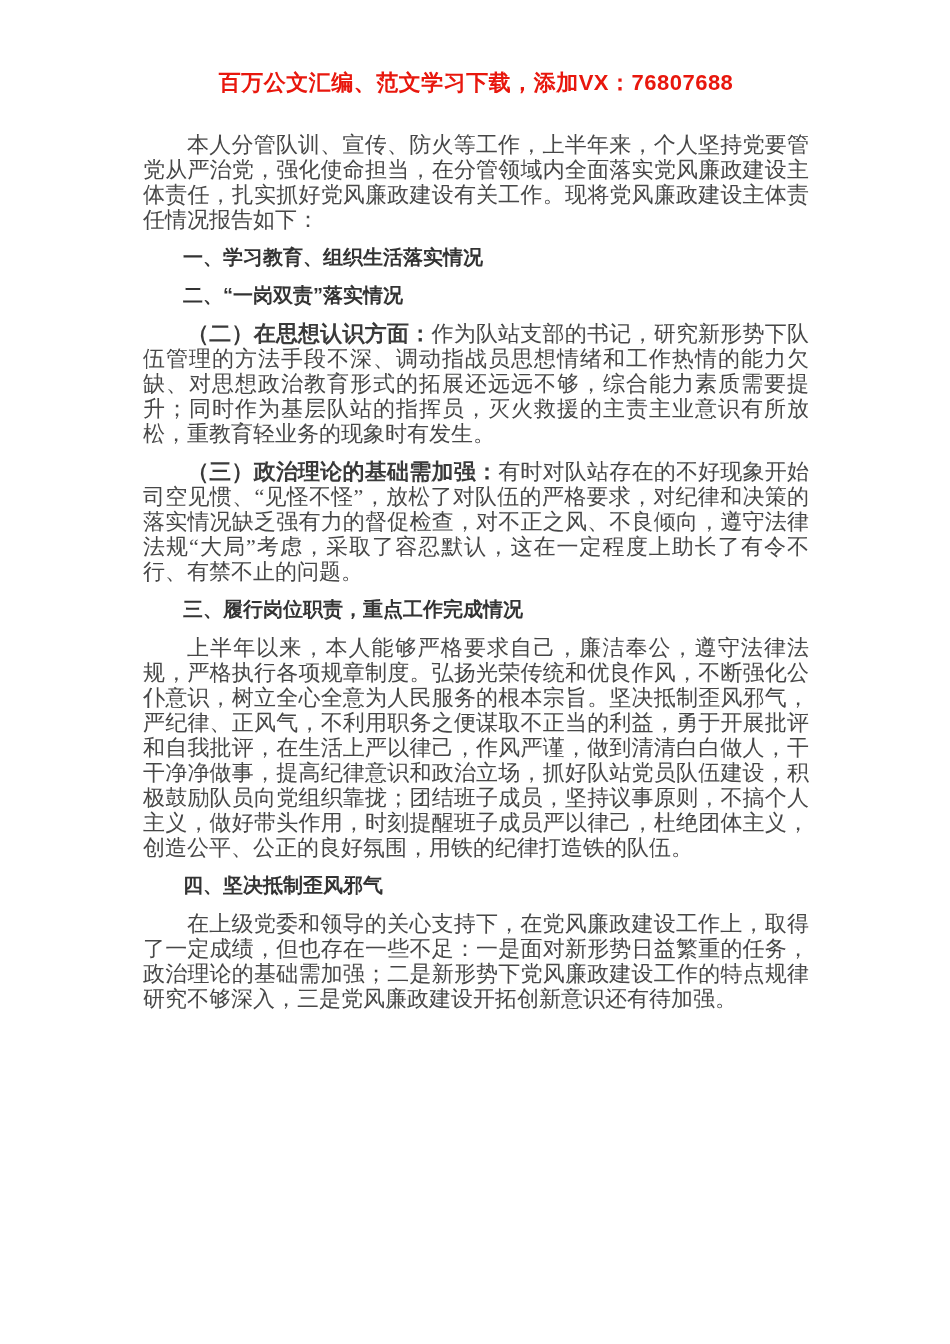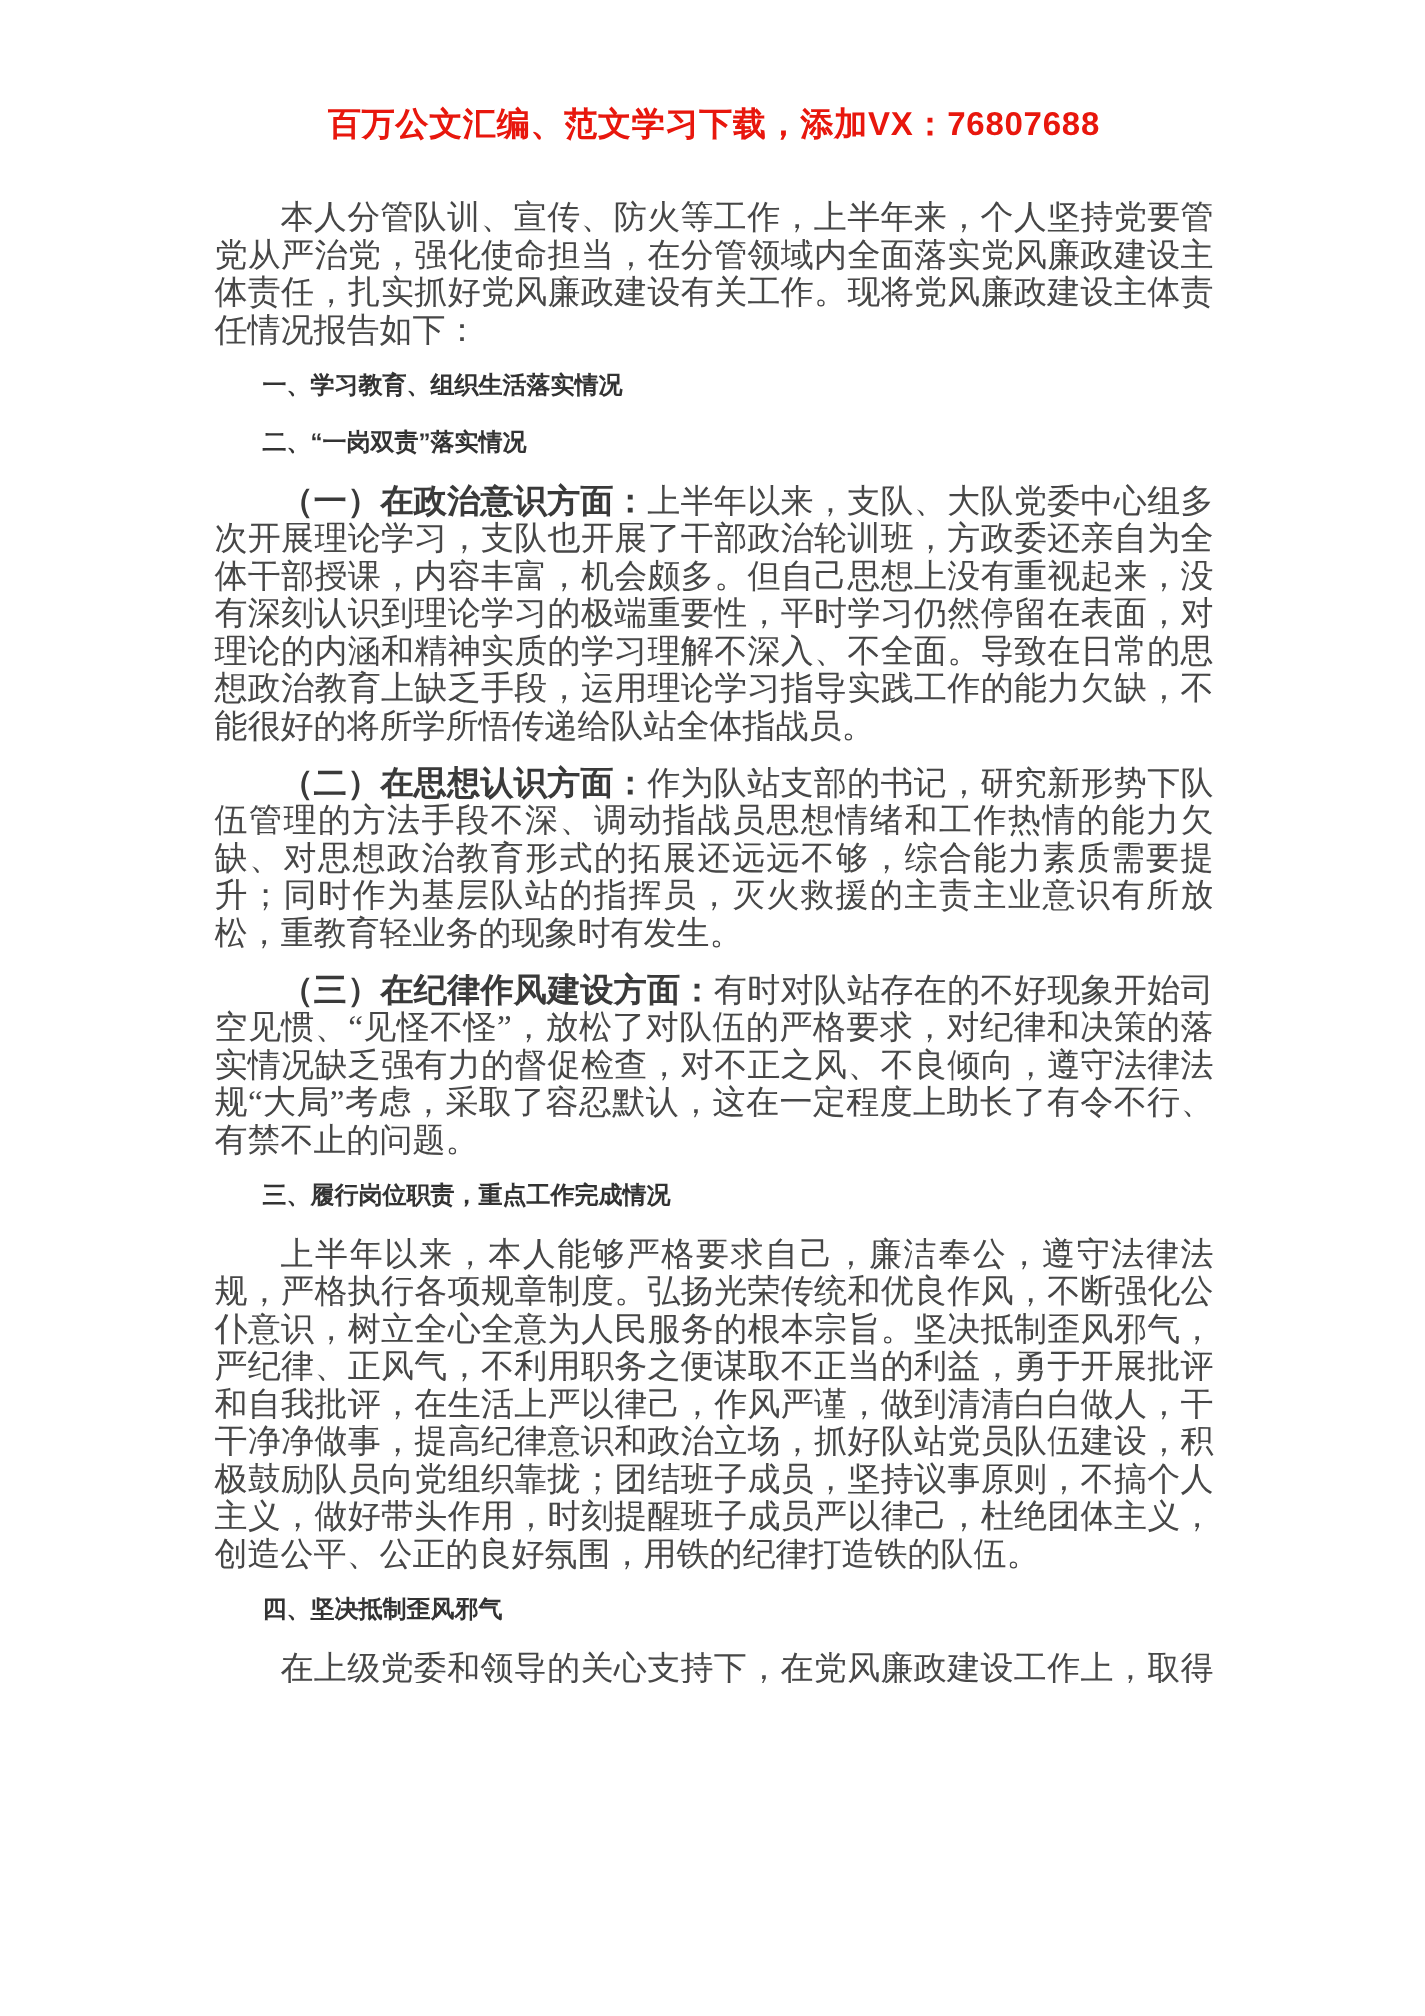--- a/index.html
+++ b/index.html
@@ -37,21 +37,21 @@
     font-size: 22px;
     line-height: 25px;
     text-align: justify;
     text-indent: 2em;
     margin: 0 0 13px 0;
   }
   .heading {
     color: #333333;
     font-family: "Liberation Sans", sans-serif;
     font-weight: bold;
-    font-size: 16px;
+    font-size: 20px;
     line-height: 25px;
     text-indent: 2em;
     margin: 0 0 13px 0;
   }
   .lead {
     font-family: "Liberation Sans", sans-serif;
     font-weight: bold;
     color: #3a3a3a;
   }
 </style>
@@ -63,25 +63,24 @@
 
     <div class="promo">百万公文汇编、范文学习下载，添加VX：76807688</div>
 
     <p class="para">本人分管队训、宣传、防火等工作，上半年来，个人坚持党要管党从严治党，强化使命担当，在分管领域内全面落实党风廉政建设主体责任，扎实抓好党风廉政建设有关工作。现将党风廉政建设主体责任情况报告如下：</p>
 
     <h2 class="heading">一、学习教育、组织生活落实情况</h2>
 
 
     <h2 class="heading">二、“一岗双责”落实情况</h2>
 
-    <p class="para"><span class="lead">（一）在政治意识方面：</span><span>上半年以来，支队、大队党委中心组多次开展理论学习，支队也开展了干部政治轮训班，方政委还亲自为全体干部授课，内容丰富，机会颇多。但自己思想上没有重视起来，没有深刻认识到理论学习的极端重要性，平时学习仍然停留在表面，对理论的内涵和精神实质的学习理解不深入、不全面。导致在日常的思想政治教育上缺乏手段，运用理论学习指导实践工作的能力欠缺，不能很好的将所学所悟传递给队站全体指战员。</span></p>
 
     <p class="para"><span class="lead">（二）在思想认识方面：</span><span>作为队站支部的书记，研究新形势下队伍管理的方法手段不深、调动指战员思想情绪和工作热情的能力欠缺、对思想政治教育形式的拓展还远远不够，综合能力素质需要提升；同时作为基层队站的指挥员，灭火救援的主责主业意识有所放松，重教育轻业务的现象时有发生。</span></p>
 
-    <p class="para"><span class="lead">（三）在纪律作风建设方面：</span><span>有时对队站存在的不好现象开始司空见惯、“见怪不怪”，放松了对队伍的严格要求，对纪律和决策的落实情况缺乏强有力的督促检查，对不正之风、不良倾向，遵守法律法规“大局”考虑，采取了容忍默认，这在一定程度上助长了有令不行、有禁不止的问题。</span></p>
+    <p class="para"><span class="lead">（三）政治理论的基础需加强：</span><span>有时对队站存在的不好现象开始司空见惯、“见怪不怪”，放松了对队伍的严格要求，对纪律和决策的落实情况缺乏强有力的督促检查，对不正之风、不良倾向，遵守法律法规“大局”考虑，采取了容忍默认，这在一定程度上助长了有令不行、有禁不止的问题。</span></p>
 
     <h2 class="heading">三、履行岗位职责，重点工作完成情况</h2>
 
     <p class="para">上半年以来，本人能够严格要求自己，廉洁奉公，遵守法律法规，严格执行各项规章制度。弘扬光荣传统和优良作风，不断强化公仆意识，树立全心全意为人民服务的根本宗旨。坚决抵制歪风邪气，严纪律、正风气，不利用职务之便谋取不正当的利益，勇于开展批评和自我批评，在生活上严以律己，作风严谨，做到清清白白做人，干干净净做事，提高纪律意识和政治立场，抓好队站党员队伍建设，积极鼓励队员向党组织靠拢；团结班子成员，坚持议事原则，不搞个人主义，做好带头作用，时刻提醒班子成员严以律己，杜绝团体主义，创造公平、公正的良好氛围，用铁的纪律打造铁的队伍。</p>
 
     <h2 class="heading">四、坚决抵制歪风邪气</h2>
 
     <p class="para">在上级党委和领导的关心支持下，在党风廉政建设工作上，取得了一定成绩，但也存在一些不足：一是面对新形势日益繁重的任务，政治理论的基础需加强；二是新形势下党风廉政建设工作的特点规律研究不够深入，三是党风廉政建设开拓创新意识还有待加强。</p>
 
   </div>

